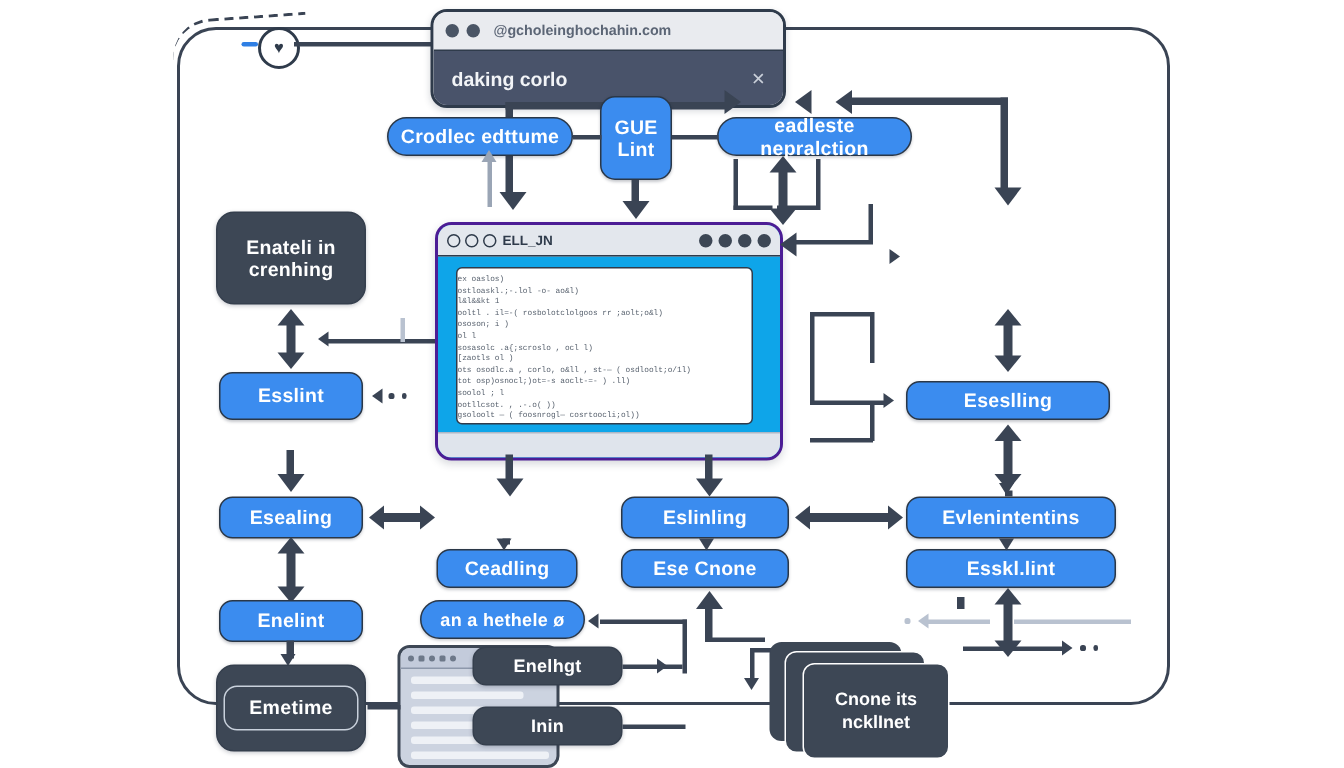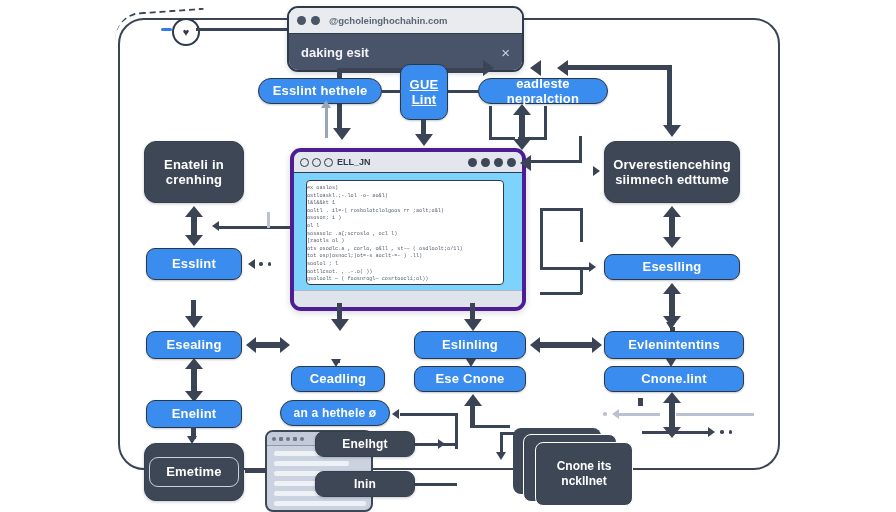--- a/index.html
+++ b/index.html
@@ -71,21 +71,21 @@
   .browser-body{
     height:36px;background:#49536a;display:flex;align-items:center;
     justify-content:space-between;padding:0 12px;box-sizing:border-box;
   }
   .browser-body .txt{color:#f2f4f7;font-size:13px;font-weight:700;}
   .xmark{color:#c9cfd9;font-size:15px;line-height:1;}
 
   
   .codewin{
     position:absolute;left:290px;top:148px;width:228px;height:155px;
-    background:#7dd3fc;border:4px solid #4c1d95;border-radius:11px;
+    background:#0ea5e9;border:2px solid #4c1d95;border-radius:11px;
     overflow:hidden;box-shadow:0 2px 6px rgba(30,40,60,.18);
   }
   .codewin-bar{
     height:21px;background:#e3e7ed;border-bottom:1.6px solid #2f3b4b;
     display:flex;align-items:center;padding:0 6px;box-sizing:border-box;
     justify-content:space-between;
   }
   .cw-left{display:flex;align-items:center;gap:3px;}
   .cw-ring{width:9px;height:9px;border-radius:50%;border:1.8px solid #2f3b4b;box-sizing:border-box;}
   .cw-title{font-size:9px;color:#2f3b4b;font-weight:700;margin-left:1px;}
@@ -195,41 +195,41 @@
   </div>
   <div class="ln thin h" style="left:196px;top:28px;width:92px;"></div>
 
   <div class="browser">
     <div class="browser-bar">
       <span class="dot"></span>
       <span class="dot"></span>
       <span class="browser-url">@gcholeinghochahin.com</span>
     </div>
     <div class="browser-body">
-      <span class="txt">daking esit</span>
+      <span class="txt">daking corlo</span>
       <span class="xmark">×</span>
     </div>
   </div>
 
   <div class="ln h" style="left:337px;top:68px;width:150px;"></div>
   <div class="ln v" style="left:337px;top:68px;height:64px;"></div>
   <div class="arw d" style="left:333px;top:128px;"></div>
   <div class="arw r" style="left:483px;top:60px;"></div>
 
   <div class="arw l" style="left:530px;top:60px;"></div>
   <div class="arw l" style="left:557px;top:60px;"></div>
   <div class="ln h" style="left:566px;top:65px;width:106px;"></div>
   <div class="ln v" style="left:667px;top:65px;height:64px;"></div>
   <div class="arw d" style="left:663px;top:125px;"></div>
 
   <div class="node blue" style="left:258px;top:78px;width:124px;height:26px;border-radius:13px;">
-    <span>Esslint hethele</span>
-  </div>
-
-  <div class="node blue" style="left:400px;top:64px;width:48px;height:56px;border-radius:10px;text-decoration:underline;">
+    <span>Crodlec edttume</span>
+  </div>
+
+  <div class="node blue" style="left:400px;top:64px;width:48px;height:56px;border-radius:10px;">
     <span>GUE Lint</span>
   </div>
 
   <div class="node blue" style="left:478px;top:78px;width:130px;height:26px;border-radius:13px;">
     <span>eadleste nepralction</span>
   </div>
 
   <div class="ln thin h" style="left:382px;top:90px;width:19px;"></div>
   <div class="ln thin h" style="left:448px;top:90px;width:31px;"></div>
 
@@ -336,23 +336,20 @@
 
   <div class="ln v" style="left:337px;top:303px;height:20px;"></div>
   <div class="arw d" style="left:331px;top:319px;"></div>
   <div class="ln v" style="left:470px;top:303px;height:20px;"></div>
   <div class="arw d" style="left:464px;top:319px;"></div>
 
   <div class="arw l" style="left:520px;top:155px;"></div>
   <div class="ln thin h" style="left:530px;top:160px;width:52px;"></div>
   <div class="ln thin v" style="left:579px;top:136px;height:26px;"></div>
 
-  <div class="node dark" style="left:604px;top:141px;width:136px;height:62px;">
-    <span>Orverestiencehing siimnech edttume</span>
-  </div>
   <div class="arw sm r" style="left:593px;top:166px;"></div>
 
   <div class="dbl-v" style="left:663px;top:206px;height:42px;">
     <div class="up"></div>
       <div class="bar"></div>
       <div class="dn"></div>
   </div>
 
   <div class="node blue" style="left:604px;top:254px;width:136px;height:26px;">
     <span>Eseslling</span>
@@ -393,21 +390,21 @@
   </div>
   <div class="ln v" style="left:335px;top:359px;height:4px;"></div>
   <div class="arw sm d" style="left:331px;top:359px;"></div>
 
   <div class="node blue" style="left:414px;top:366px;width:112px;height:26px;">
     <span>Ese Cnone</span>
   </div>
   <div class="arw sm d" style="left:466px;top:359px;"></div>
 
   <div class="node blue" style="left:604px;top:366px;width:140px;height:26px;">
-    <span>Cnone.lint</span>
+    <span>Esskl.lint</span>
   </div>
   <div class="arw sm d" style="left:666px;top:359px;"></div>
 
   <div class="node blue small" style="left:280px;top:400px;width:110px;height:26px;border-radius:13px;">
     <span>an a hethele ø</span>
   </div>
   <div class="arw sm l" style="left:392px;top:409px;"></div>
   <div class="ln thin h" style="left:400px;top:413px;width:58px;"></div>
   <div class="ln thin v" style="left:455px;top:413px;height:36px;"></div>
 

